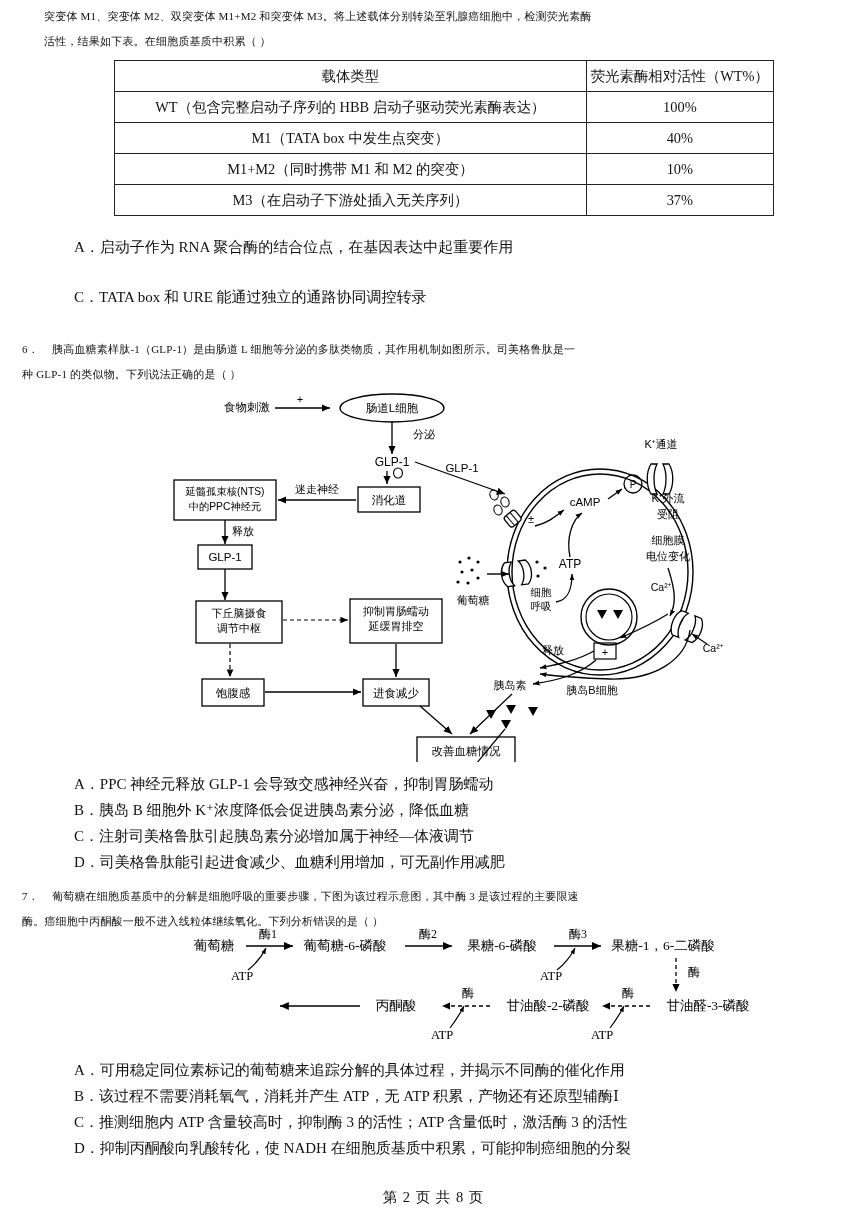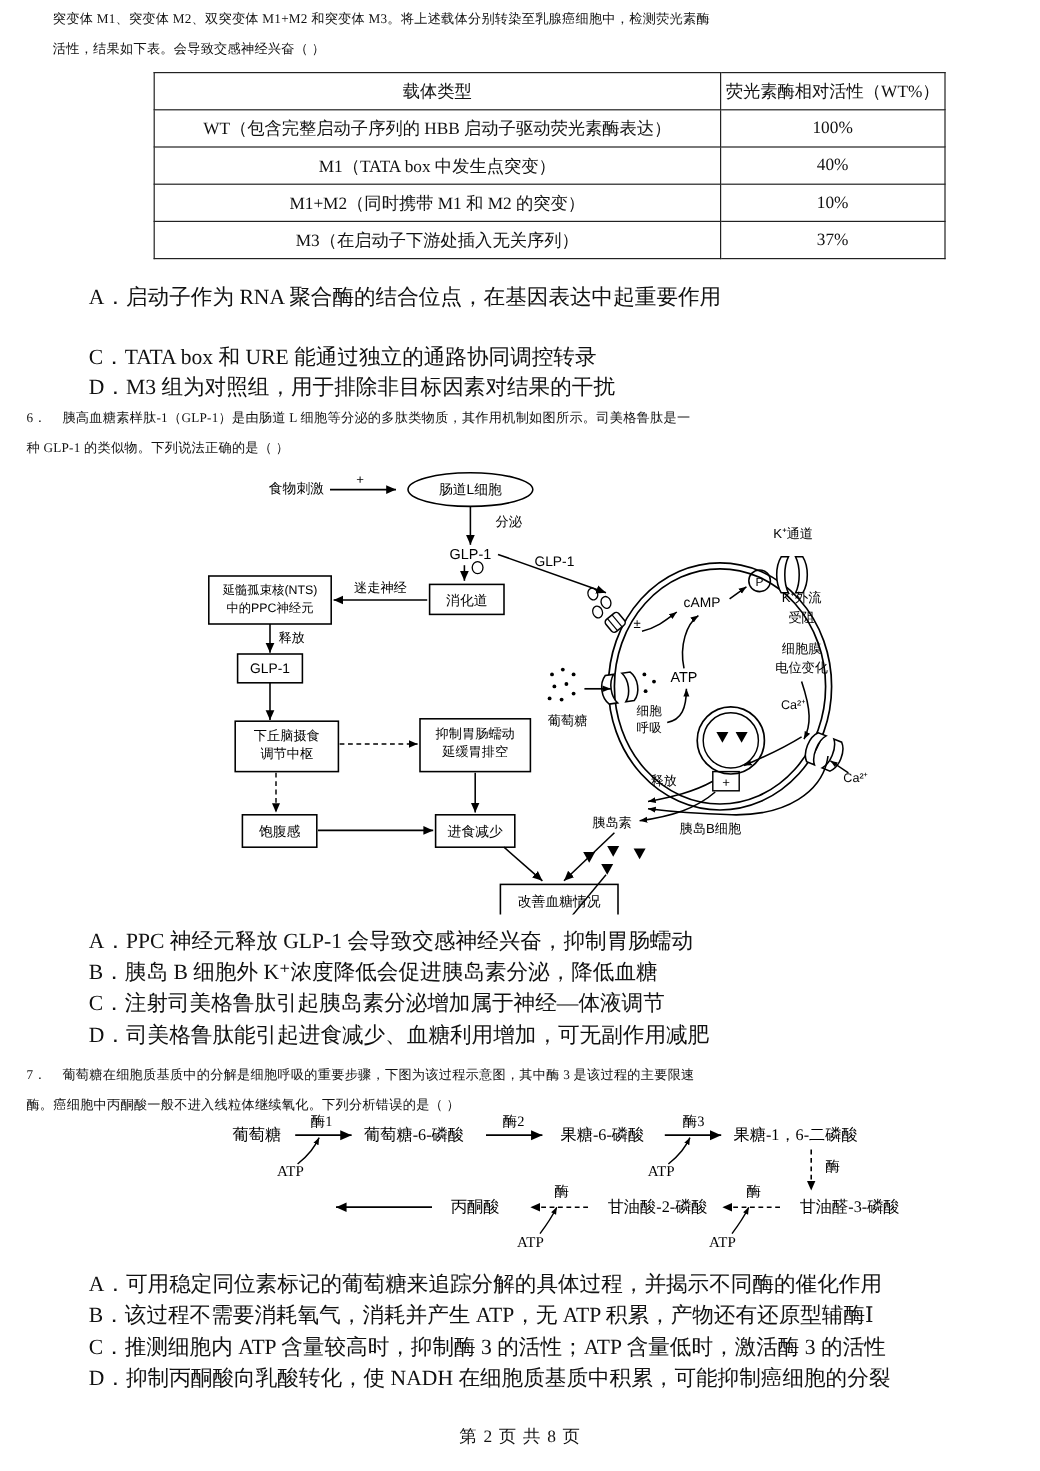--- a/index.html
+++ b/index.html
@@ -7,25 +7,25 @@
     width:867px;height:1226px;position:relative;overflow:hidden;
     font-family:"Liberation Serif","DejaVu Serif",serif;
     color:#111;
     -webkit-font-smoothing:none;
   }
   .page{position:absolute;inset:0;}
 
   
   .ln{font-size:11px;line-height:25px;letter-spacing:.2px;}
   .para{position:absolute;}
-  .opt{font-size:18px;line-height:25.5px;white-space:nowrap;}
+  .opt{font-size:15px;line-height:25.5px;white-space:nowrap;}
   .opt .ltr{display:inline-block;min-width:20px;}
 
   
-  .tbl{position:absolute;left:128px;top:60px;width:660px;border-collapse:collapse;}
+  .tbl{position:absolute;left:114px;top:60px;width:660px;border-collapse:collapse;}
   .tbl td{
     border:1px solid #222;
     font-size:14.4px;
     text-align:center;
     padding:4px 4px;
     height:22px;
     white-space:nowrap;
   }
   .tbl td.c1{width:480px;}
   .tbl td.c2{width:152px;}
@@ -41,21 +41,21 @@
     position:absolute;left:0;right:0;top:1188px;text-align:center;
     font-size:14.5px;letter-spacing:1px;
   }
 </style>
 </head>
 <body>
 
 <div class="page">
 
   <div class="para ln" style="left:44px;top:4px;width:790px;">突变体 M1、突变体 M2、双突变体 M1+M2 和突变体 M3。将上述载体分别转染至乳腺癌细胞中，检测荧光素酶</div>
-  <div class="para ln" style="left:44px;top:29px;width:790px;">活性，结果如下表。会导致交感神经兴奋（      ）</div>
+  <div class="para ln" style="left:44px;top:29px;width:790px;">活性，结果如下表。在细胞质基质中积累（      ）</div>
 
   <table class="tbl">
     <tbody>
         <tr>
       <td class="c1">载体类型</td>
       <td class="c2">荧光素酶相对活性（WT%）</td>
     </tr>
     <tr>
       <td class="c1">WT（包含完整启动子序列的 HBB 启动子驱动荧光素酶表达）</td>
       <td class="c2">100%</td>
@@ -73,23 +73,20 @@
       <td class="c2">37%</td>
     </tr>
   </tbody>
     </table>
 
   <div class="para opt" style="left:74px;top:235px;">
     <span class="ltr">A．</span><span>启动子作为 RNA 聚合酶的结合位点，在基因表达中起重要作用</span>
   </div>
   <div class="para opt" style="left:74px;top:285px;">
     <span class="ltr">C．</span><span>TATA box 和 URE 能通过独立的通路协同调控转录</span>
-  </div>
-  <div class="para opt" style="left:74px;top:310px;">
-    <span class="ltr">D．</span><span>M3 组为对照组，用于排除非目标因素对结果的干扰</span>
   </div>
 
   <div class="para ln" style="left:22px;top:337px;">6．</div>
   <div class="para ln" style="left:52px;top:337px;width:800px;">胰高血糖素样肽-1（GLP-1）是由肠道 L 细胞等分泌的多肽类物质，其作用机制如图所示。司美格鲁肽是一</div>
   <div class="para ln" style="left:22px;top:362px;width:800px;">种 GLP-1 的类似物。下列说法正确的是（      ）</div>
 
   <div class="diagram">
   <svg width="867" height="370" viewBox="0 0 867 370" xmlns="http://www.w3.org/2000/svg" font-family="'Liberation Sans', sans-serif" fill="none" stroke="#000">
     <defs>
       <marker id="ar" viewBox="0 0 10 10" refX="9" refY="5" markerWidth="7" markerHeight="7" orient="auto-start-reverse">

